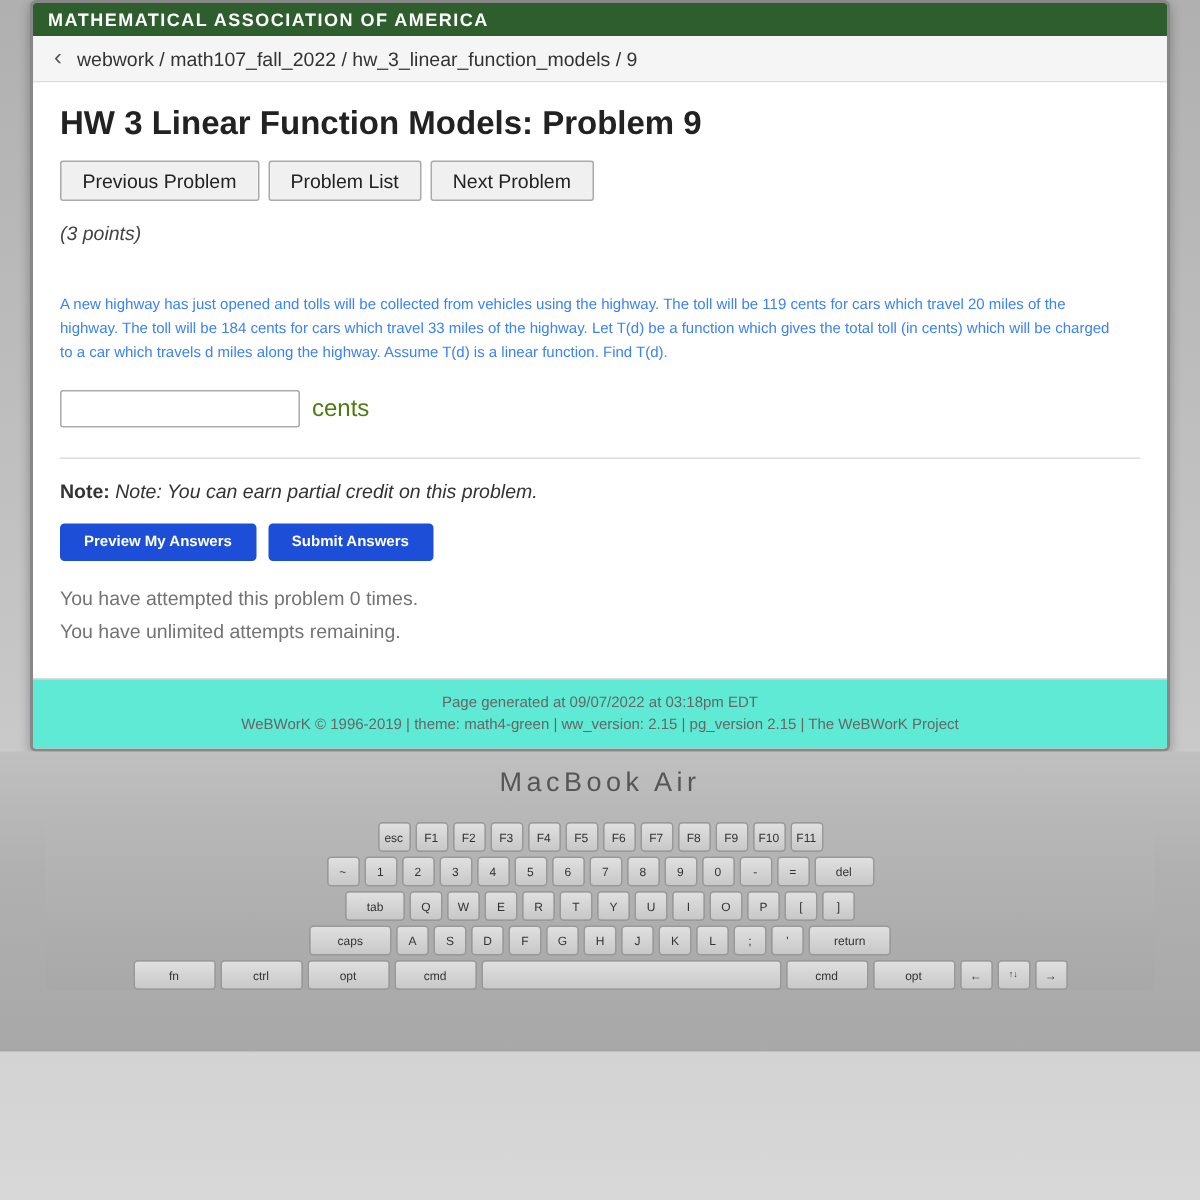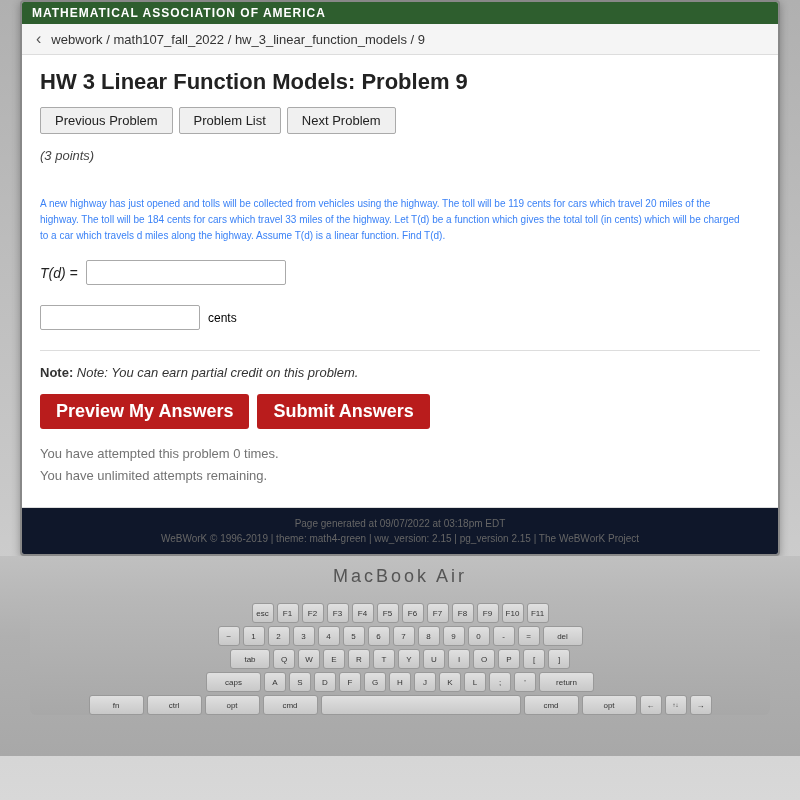--- a/index.html
+++ b/index.html
@@ -146,22 +146,22 @@
     }
 
     .toll-input-row {
       display: flex;
       align-items: center;
       gap: 8px;
       margin-bottom: 20px;
     }
 
     .cents-label {
-      font-size: 12px;
-      color: #000000;
+      font-size: 16px;
+      color: #4d7c0f;
     }
 
     
     .divider {
       border: none;
       border-top: 1px solid #ddd;
       margin: 14px 0;
     }
 
     
@@ -177,38 +177,38 @@
     .action-buttons {
       display: flex;
       gap: 8px;
       margin-bottom: 14px;
     }
 
     .action-btn {
       padding: 7px 16px;
       border: none;
       cursor: pointer;
-      font-size: 18px;
+      font-size: 10px;
       border-radius: 3px;
       color: #fff;
-      background: #b91c1c;
+      background: #1d4ed8;
       font-weight: bold;
     }
 
     
     .attempt-info {
       font-size: 13px;
       color: #737373;
       line-height: 1.7;
       margin-top: 12px;
     }
 
     
     .footer {
-      background: #0f172a;
+      background: #5eead4;
       border-top: 1px solid #ddd;
       padding: 8px;
       text-align: center;
       font-size: 10px;
       color: #666;
       line-height: 1.5;
     }
 
     
     .laptop-bottom {
@@ -290,24 +290,20 @@
       <div class="nav-buttons">
         <button class="nav-btn">Previous Problem</button>
         <button class="nav-btn">Problem List</button>
         <button class="nav-btn">Next Problem</button>
       </div>
 
       <p class="points-label">(3 points)</p>
 
       <p class="problem-text">A new highway has just opened and tolls will be collected from vehicles using the highway. The toll will be 119 cents for cars which travel 20 miles of the highway. The toll will be 184 cents for cars which travel 33 miles of the highway. Let T(d) be a function which gives the total toll (in cents) which will be charged to a car which travels d miles along the highway. Assume T(d) is a linear function. Find T(d).</p>
 
-      <div class="input-row">
-        <span class="input-label">T(d) =</span>
-        <input class="text-input" type="text" placeholder="" style="">
-      </div>
 
       <div class="toll-input-row">
         <input class="text-input" type="text" style="width: 160px;" placeholder="">
         <span class="cents-label">cents</span>
       </div>
 
       <hr class="divider">
 
       <p class="note-text"><strong>Note:</strong> <span style="font-style:italic;">Note: You can earn partial credit on this problem.</span></p>
 

